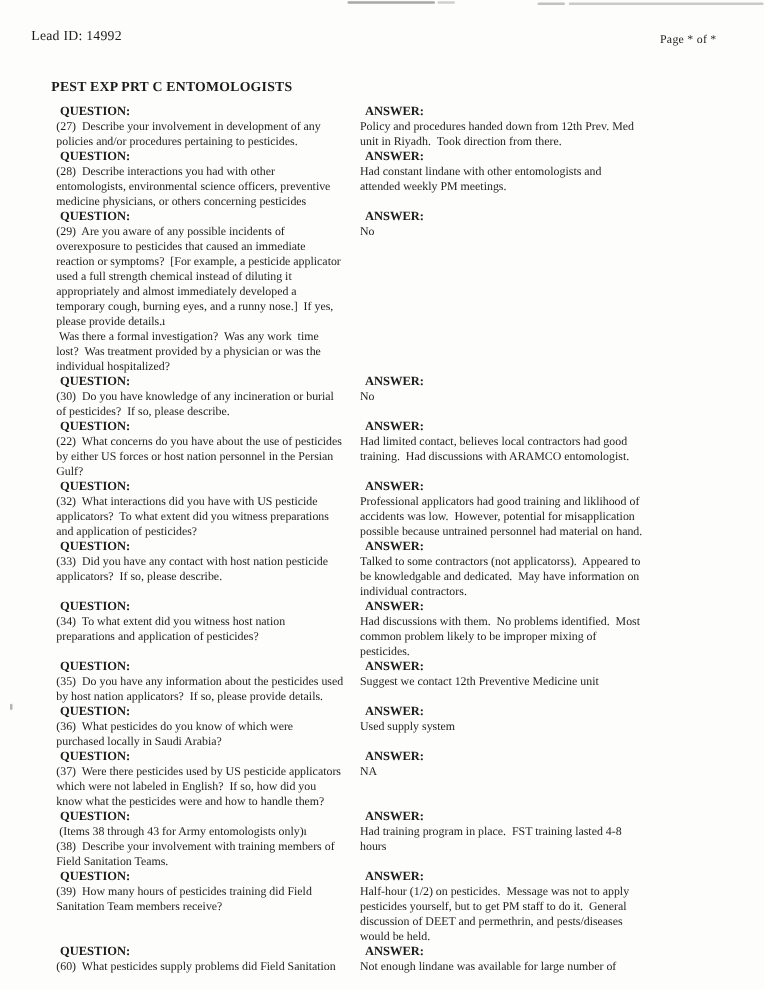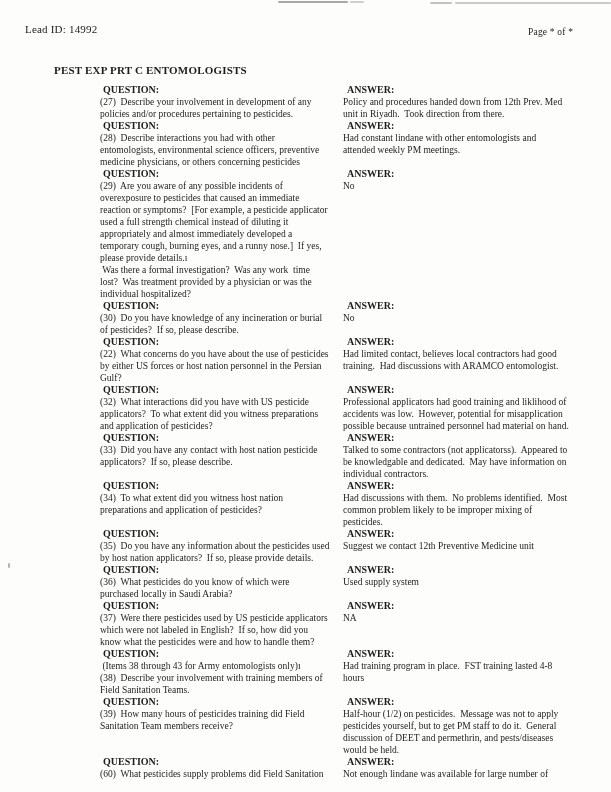--- a/index.html
+++ b/index.html
@@ -35,34 +35,34 @@
   .page-num {
     position: absolute;
     left: 528px;
     top: 27px;
     font-size: 9.5px;
     letter-spacing: 0.2px;
   }
 
   .content {
     position: absolute;
-    left: 54px;
+    left: 41px;
     top: 64px;
     width: 545px;
   }
   .doc-title {
     font-size: 11px;
     font-weight: bold;
     letter-spacing: 0.2px;
     line-height: 13px;
     margin: 0 0 7px 0;
   }
 
   .qa-row { display: flex; align-items: flex-start; }
-  .q-col { width: 247px; flex: 0 0 247px; margin-left: 42px; }
+  .q-col { width: 247px; flex: 0 0 247px; }
   .a-col { flex: 1 1 auto; min-width: 0; }
 
   .qa-label {
     font-weight: bold;
     font-size: 10px;
     line-height: 12px;
     white-space: pre;
   }
   .q-col .qa-label { padding-left: 7px; }
   .a-col .qa-label { padding-left: 4px; }

